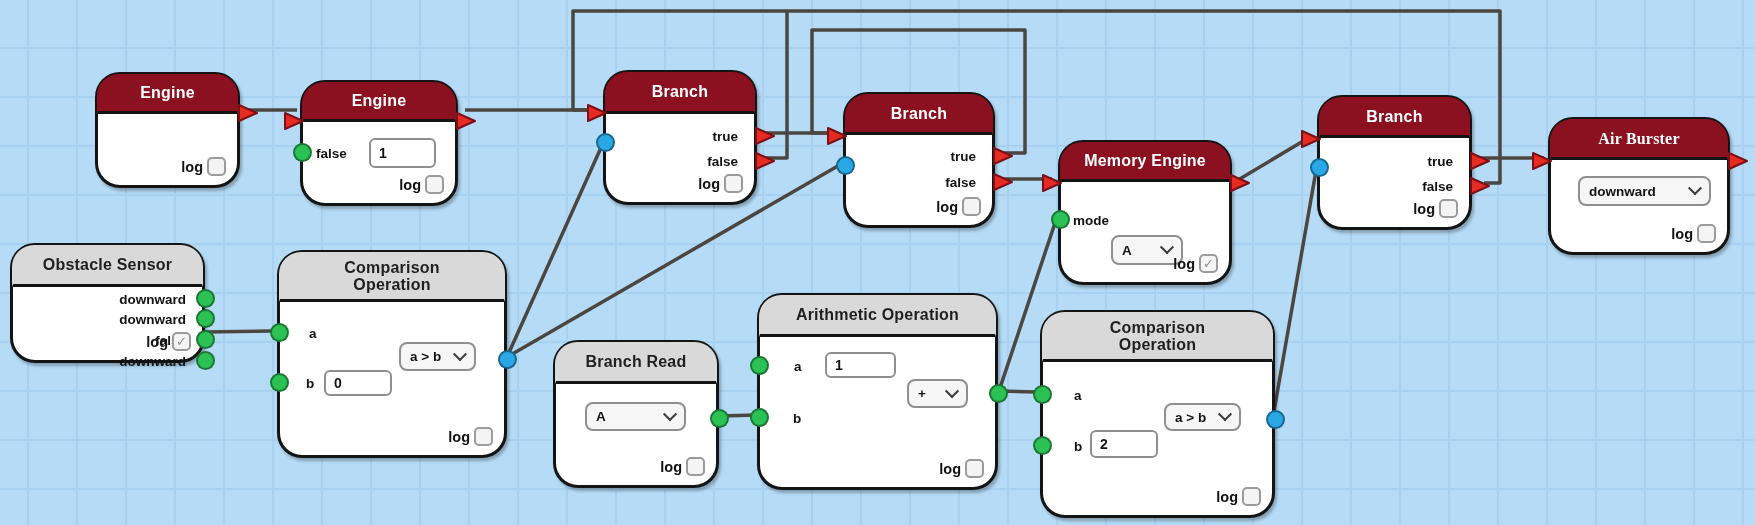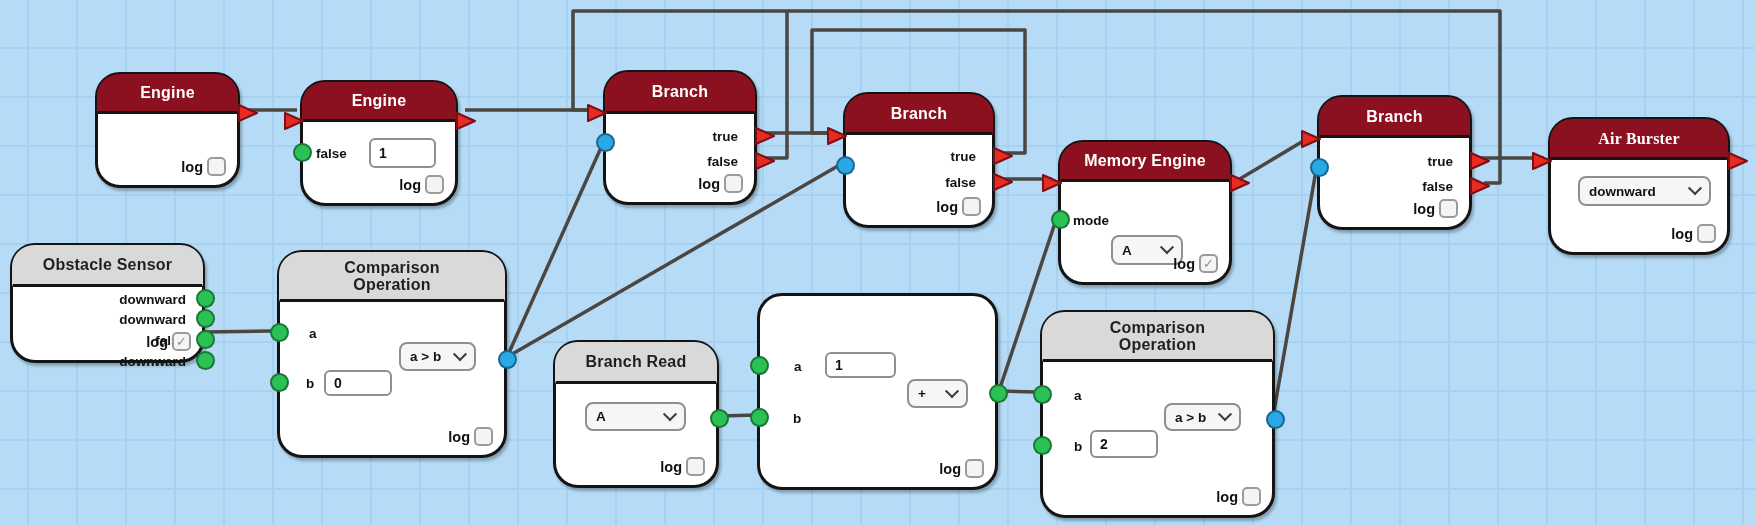--- a/index.html
+++ b/index.html
@@ -244,20 +244,21 @@
       <div class="dropdown" style="left: 29px; top: 59px; width: 101px; height: 29px;">
         <span>A</span>
         <span class="chev"></span>
       </div>
       <div class="log-row">
         <span>log</span>
         <div class="checkbox"></div>
       </div>
     </div>
     <div class="node" style="left: 757px; top: 293px; width: 241px; height: 197px;">
+      <div class="hdr data" style="height: 42px;">Arithmetic Operation</div>
       <div class="port-circle green" style="top: 60px; left: -10px;"></div>
       <span class="port-label" style="left: 34px; top: 70px;">a</span>
       <div class="text-input" style="left: 65px; top: 56px; width: 71px; height: 26px;">1</div>
       <div class="port-circle green" style="top: 112px; left: -10px;"></div>
       <span class="port-label" style="left: 33px; top: 122px;">b</span>
       <div class="port-circle green" style="top: 88px; left: 229px;"></div>
       <div class="dropdown" style="left: 147px; top: 83px; width: 61px; height: 29px;">
         <span>+</span>
         <span class="chev"></span>
       </div>

